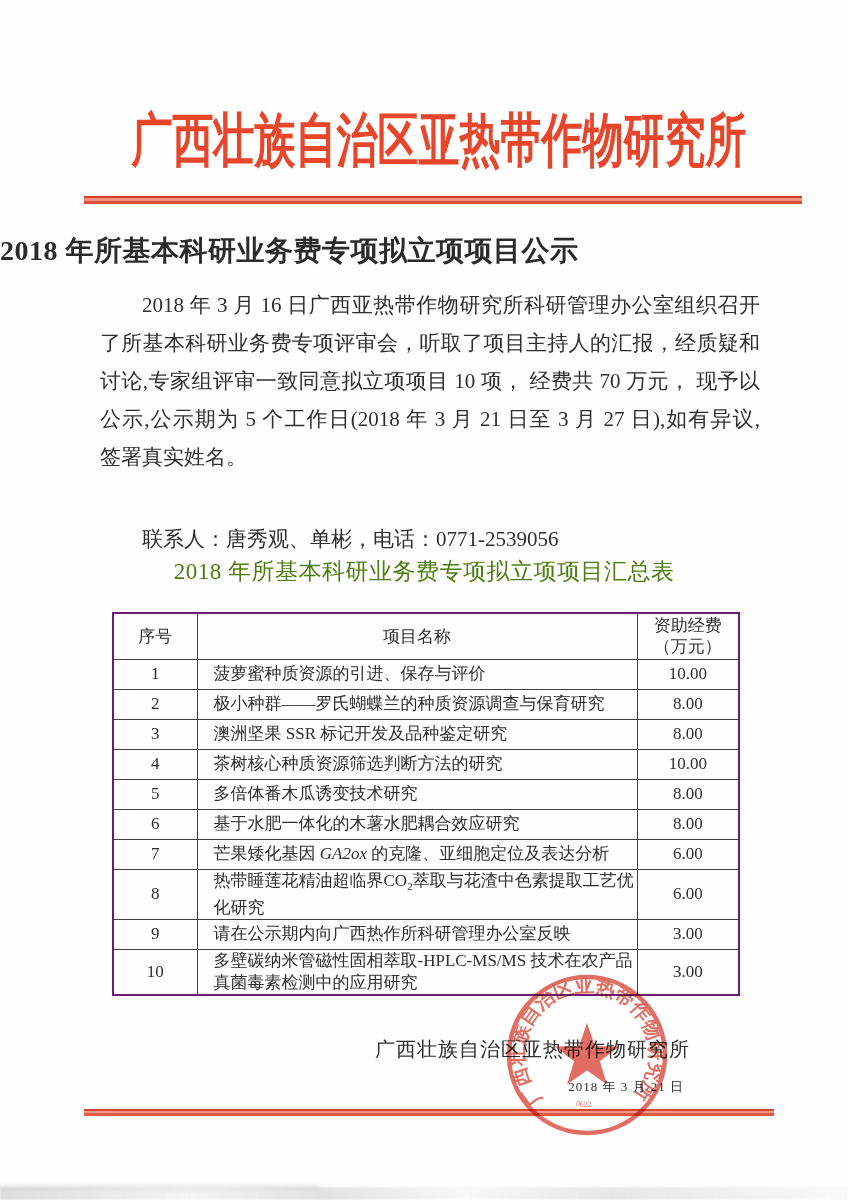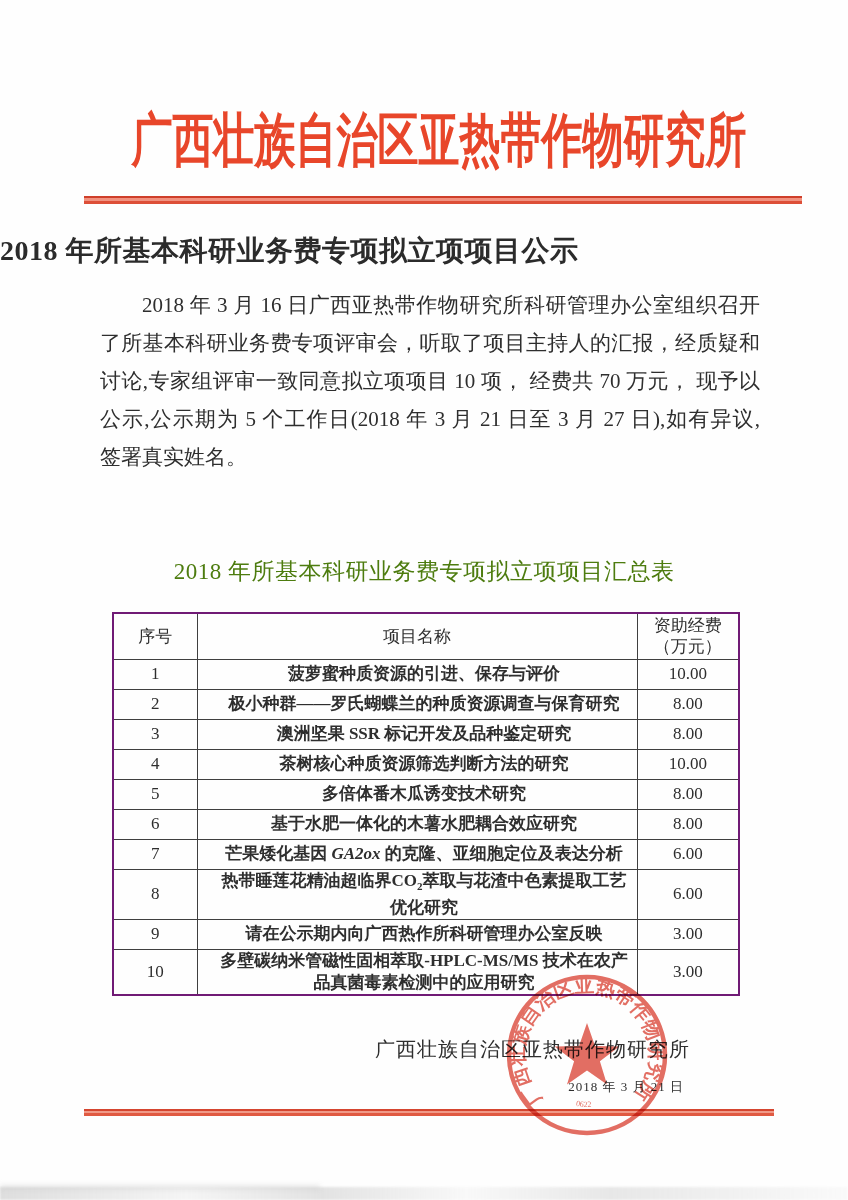--- a/index.html
+++ b/index.html
@@ -53,21 +53,21 @@
     position:absolute; top:612px; left:112px; width:626px;
     border-collapse:collapse; table-layout:fixed;
     font-size:17px; color:#2e2e2e; z-index:1;
   }
   table.projects th, table.projects td {
     border:1.5px solid #3f3f3f; vertical-align:middle;
   }
   table.projects { border:2px solid #701a75; }
   th.h-no, td.c-no { text-align:center; font-weight:normal; }
   th.h-name { text-align:center; font-weight:normal;margin-left:16px; }
-  td.c-name { text-align:center; padding-left:16px; padding-right:2px; line-height:22px;font-weight:bold; }
+  td.c-name { text-align:left; padding-left:16px; padding-right:2px; line-height:22px; }
   th.h-amt, td.c-amt { text-align:center; font-weight:normal; }
   thead tr { height:46px; }
   tbody tr { height:30px; }
   .funding-line { display:block; line-height:21px; }
   td.c-name i { font-family:"Liberation Serif","DejaVu Serif",serif; }
   td.c-name sub { font-size:11px; }
   
   .sig-org {
     position:absolute; top:1036px; right:158px; font-size:20px; color:#2e2e2e;
     letter-spacing:1px; z-index:2;
@@ -108,20 +108,21 @@
   <div class="doc-title">2018 年所基本科研业务费专项拟立项项目公示</div>
 
   <div class="paragraph" id="paragraph">
       <div class="para-line indent">2018 年 3 月 16 日广西亚热带作物研究所科研管理办公室组织召开</div>
       <div class="para-line">了所基本科研业务费专项评审会，听取了项目主持人的汇报，经质疑和</div>
       <div class="para-line">讨论,专家组评审一致同意拟立项项目 10 项， 经费共 70 万元， 现予以</div>
       <div class="para-line">公示,公示期为 5 个工作日(2018 年 3 月 21 日至 3 月 27 日),如有异议,</div>
       <div class="para-line last">签署真实姓名。</div>
     </div>
 
+  <div class="contact-line">联系人：唐秀观、单彬，电话：0771-2539056</div>
 
   <div class="table-title">2018 年所基本科研业务费专项拟立项项目汇总表</div>
 
   <table class="projects">
     <colgroup>
       <col style="width:84px">
       <col style="width:440px">
       <col style="width:102px">
     </colgroup>
     <thead>

